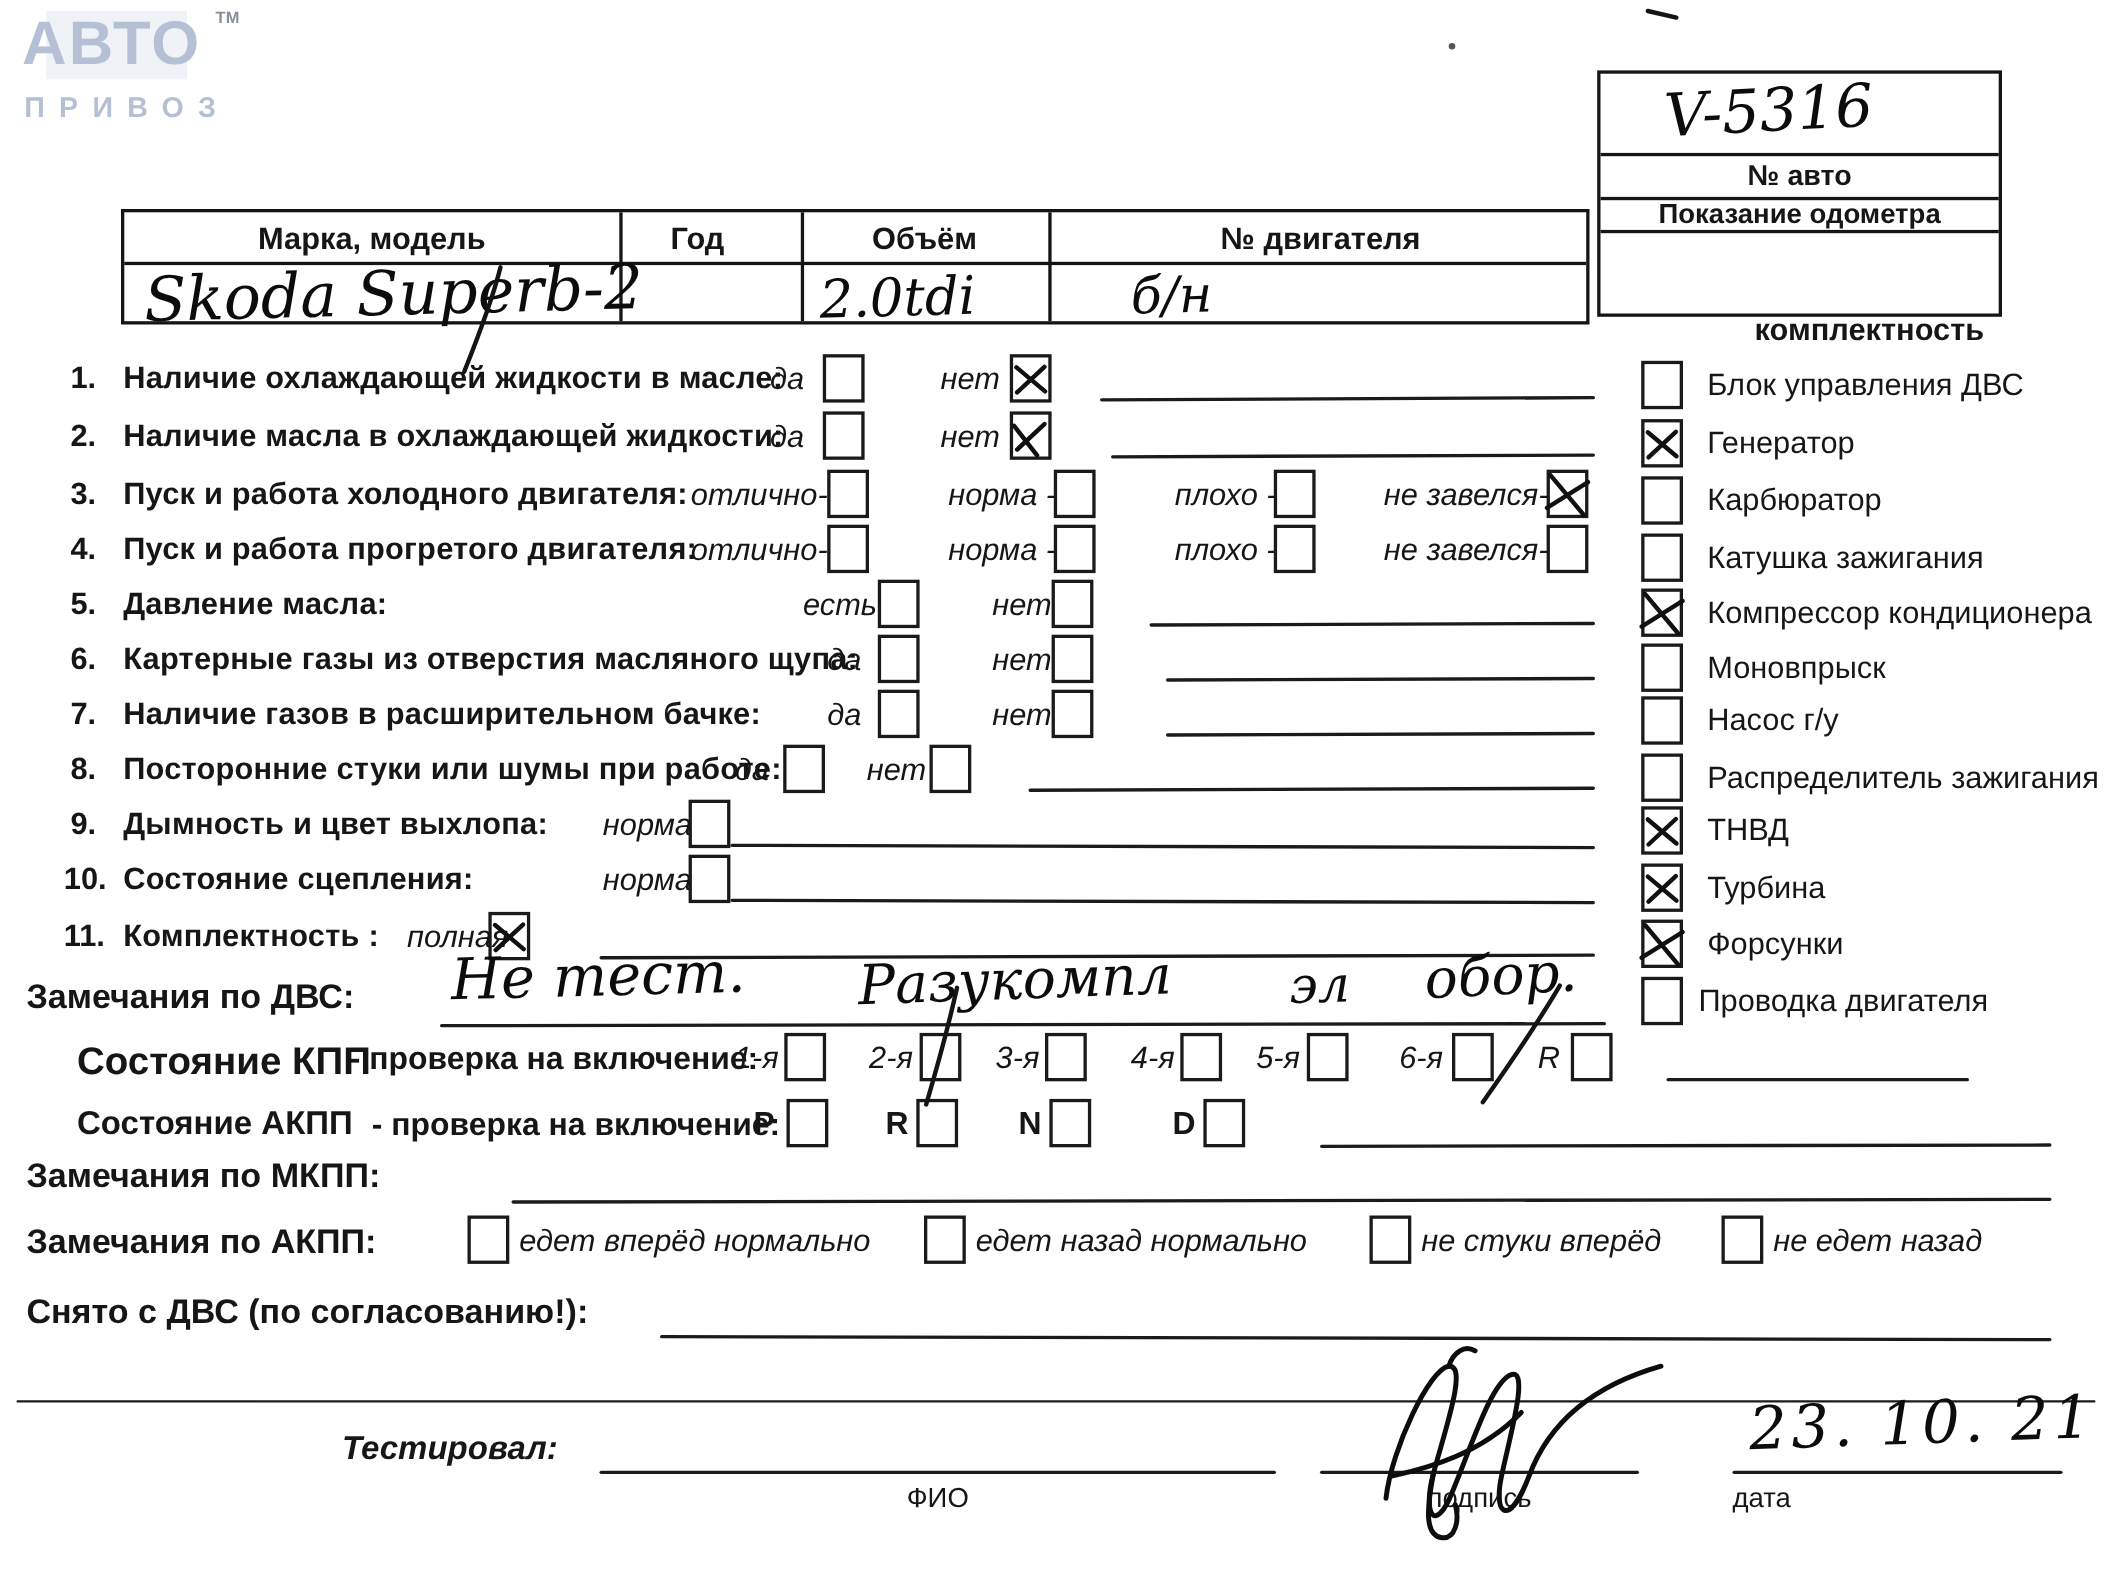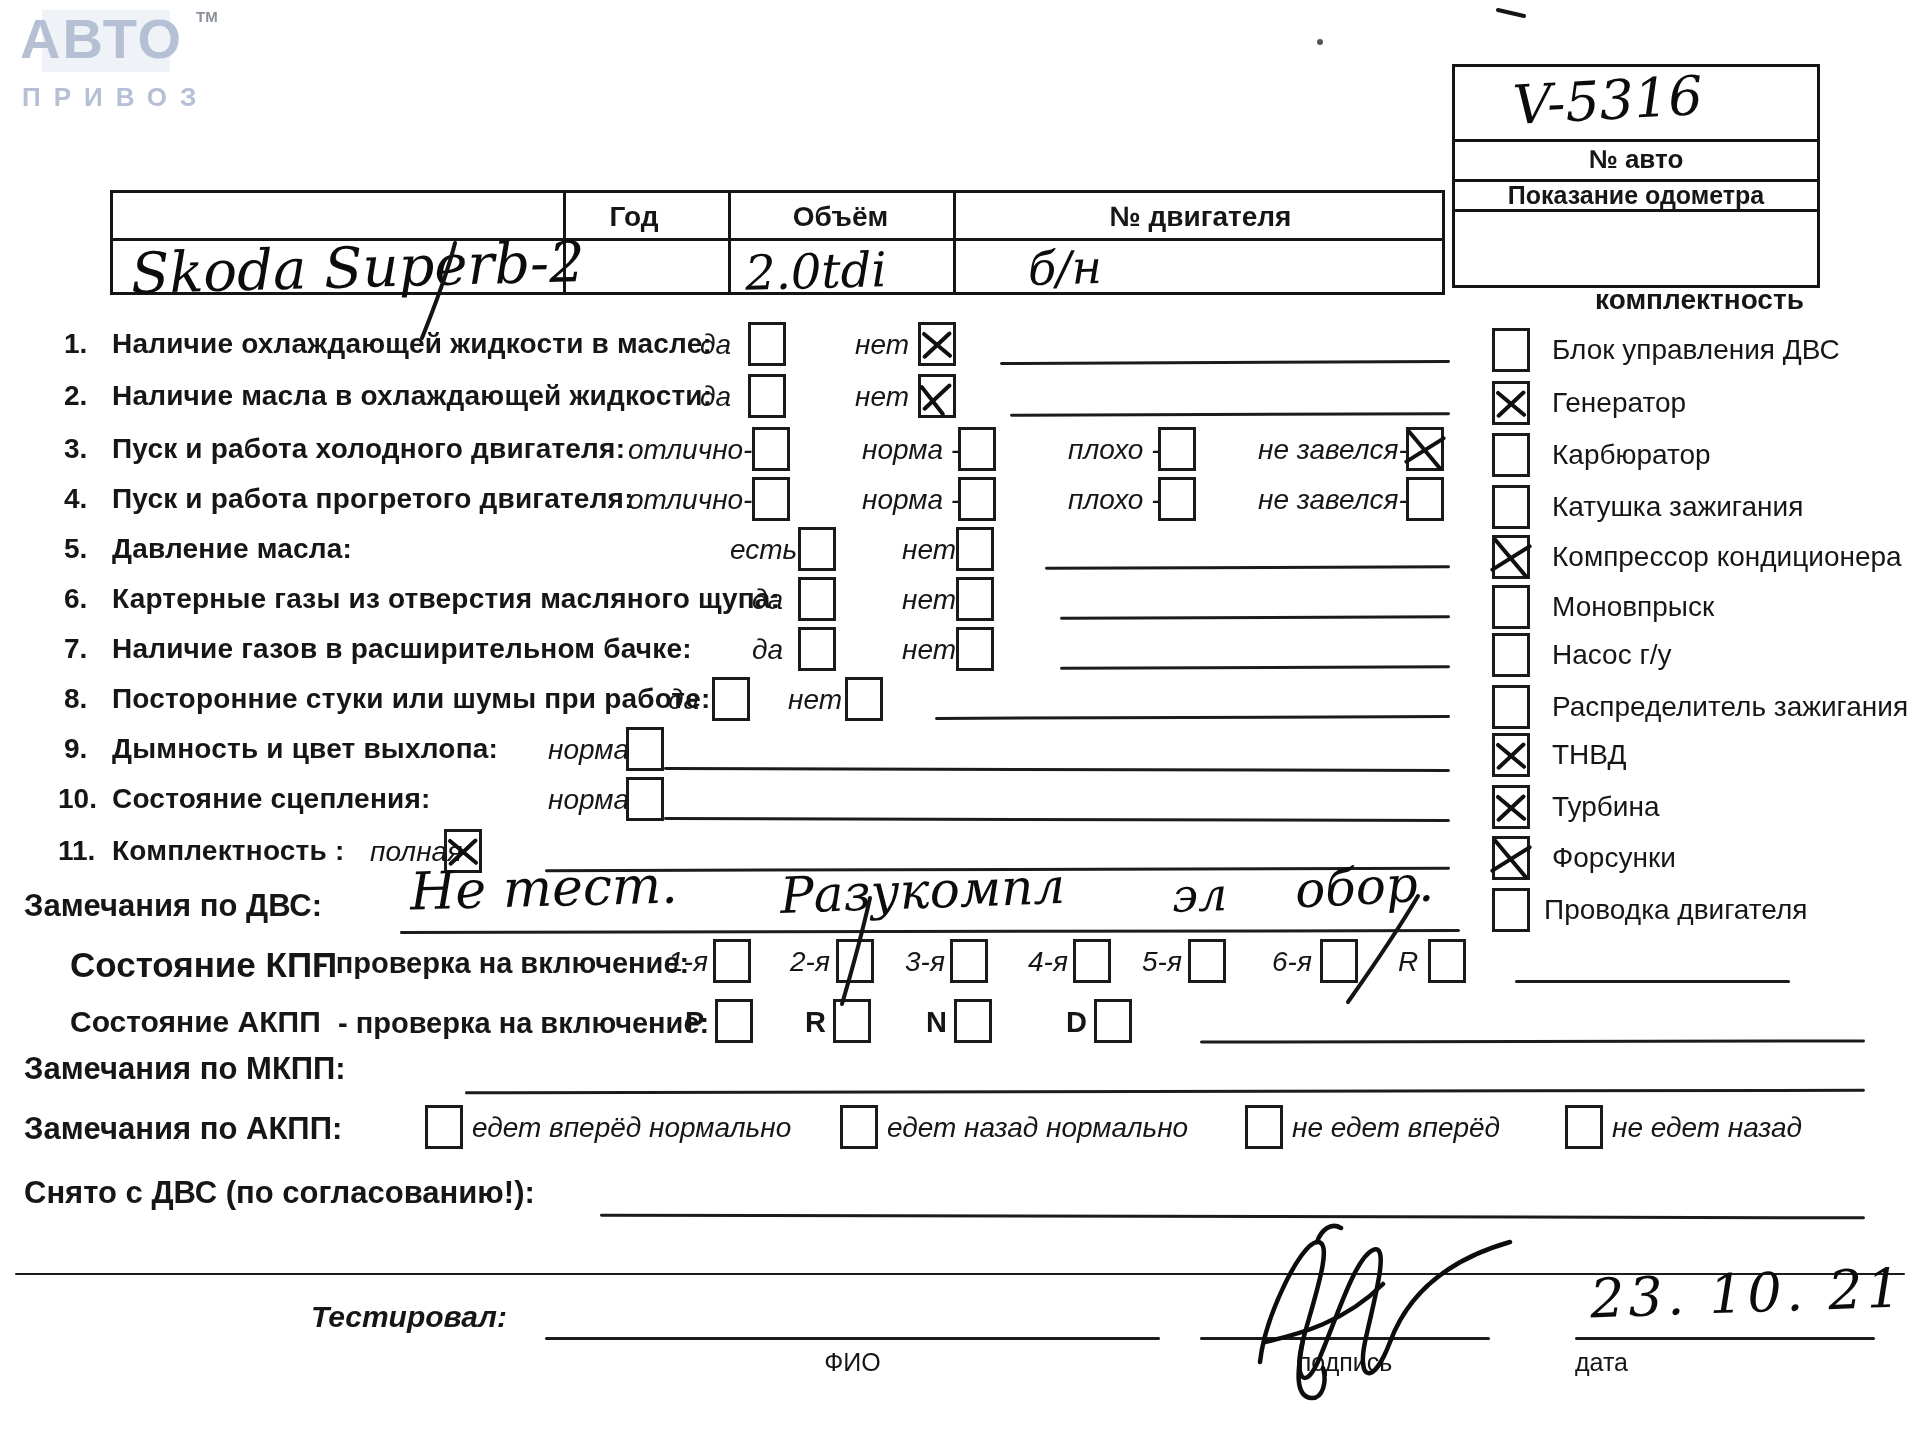--- a/index.html
+++ b/index.html
@@ -52,20 +52,21 @@
     <span class="abs b" style="left:0;top:77px;width:362px;text-align:center;font-size:26px;">№ авто</span>
     <span class="abs b" style="left:0;top:114px;width:362px;text-align:center;font-size:25px;">Показание одометра</span>
     <span class="abs" style="left:0;top:160px;width:362px;text-align:center;font-size:25px;"></span>
   </div>
 
   <div class="tblborder" style="left:110px;top:190px;width:1335px;height:105px;">
     <div class="hline" style="left:0;top:45px;width:1329px;"></div>
     <div class="vline" style="left:450px;top:0;height:99px;"></div>
     <div class="vline" style="left:615px;top:0;height:99px;"></div>
     <div class="vline" style="left:840px;top:0;height:99px;"></div>
+    <span class="abs b" style="left:0;top:8px;width:450px;text-align:center;font-size:28px;">Марка, модель</span>
     <span class="abs b" style="left:450px;top:8px;width:142px;text-align:center;font-size:28px;">Год</span>
     <span class="abs b" style="left:615px;top:8px;width:225px;text-align:center;font-size:28px;">Объём</span>
     <span class="abs b" style="left:840px;top:8px;width:495px;text-align:center;font-size:28px;">№ двигателя</span>
     <span class="hw" style="left:18px;top:42px;font-size:56px;">Skoda Superb-2</span>
     <span class="hw" style="left:632px;top:50px;font-size:48px;">2.0tdi</span>
     <span class="hw" style="left:915px;top:48px;font-size:46px;">б/н</span>
   </div>
 
   <span class="abs b" style="left:1595px;top:284px;font-size:28px;">комплектность</span>
   <div>
@@ -225,21 +226,21 @@
 
   <span class="abs head" style="left:24px;top:1051px;">Замечания по МКПП:</span>
   <div class="line" style="left:465px;top:1090px;width:1400px;transform:rotate(-.1deg);"></div>
 
   <span class="abs head" style="left:24px;top:1111px;">Замечания по АКПП:</span>
   <span class="cb" style="left:425px;top:1105px;"></span>
   <span class="abs opt" style="left:472px;top:1112px;">едет вперёд нормально</span>
   <span class="cb" style="left:840px;top:1105px;"></span>
   <span class="abs opt" style="left:887px;top:1112px;">едет назад нормально</span>
   <span class="cb" style="left:1245px;top:1105px;"></span>
-  <span class="abs opt" style="left:1292px;top:1112px;">не едет вперёд</span>
+  <span class="abs opt" style="left:1292px;top:1112px;">не стуки вперёд</span>
   <span class="cb" style="left:1565px;top:1105px;"></span>
   <span class="abs opt" style="left:1612px;top:1112px;">не едет назад</span>
 
   <span class="abs head" style="left:24px;top:1175px;">Снято с ДВС (по согласованию!):</span>
   <div class="line" style="left:600px;top:1215px;width:1265px;transform:rotate(.12deg);"></div>
 
   <div class="line" style="left:15px;top:1273px;width:1890px;height:2px;"></div>
 
   <span class="abs b it" style="left:311px;top:1300px;font-size:30px;">Тестировал:</span>
   <div class="line" style="left:545px;top:1337px;width:615px;"></div>

